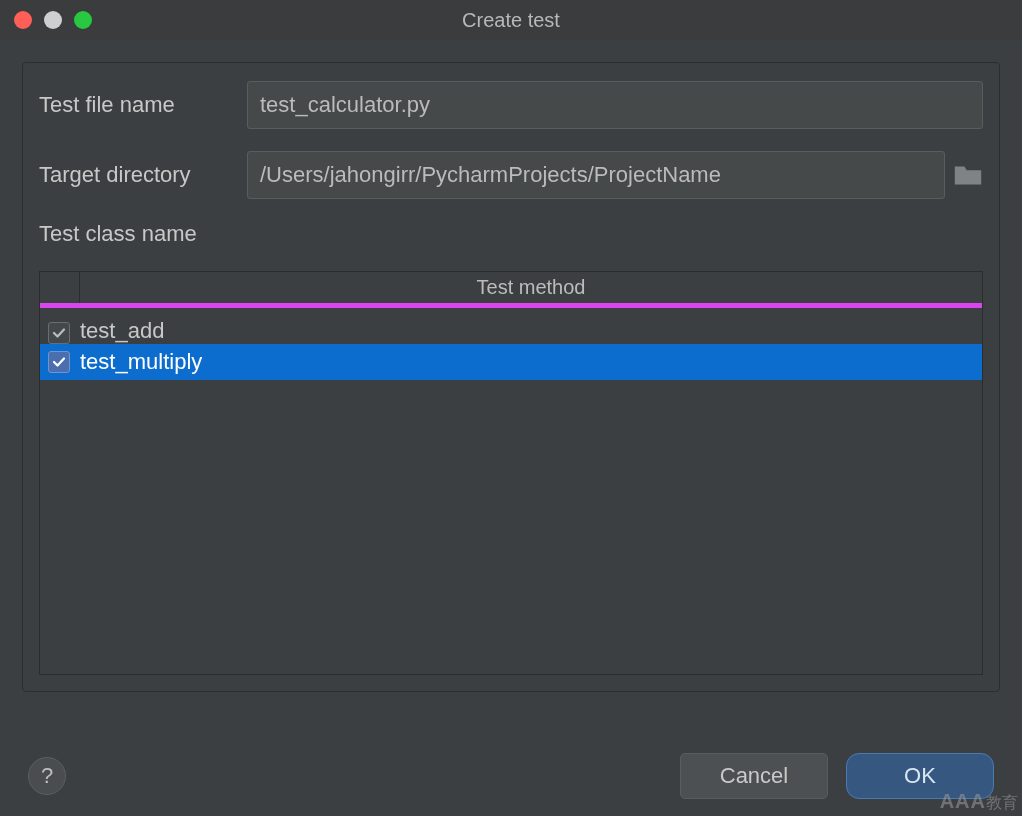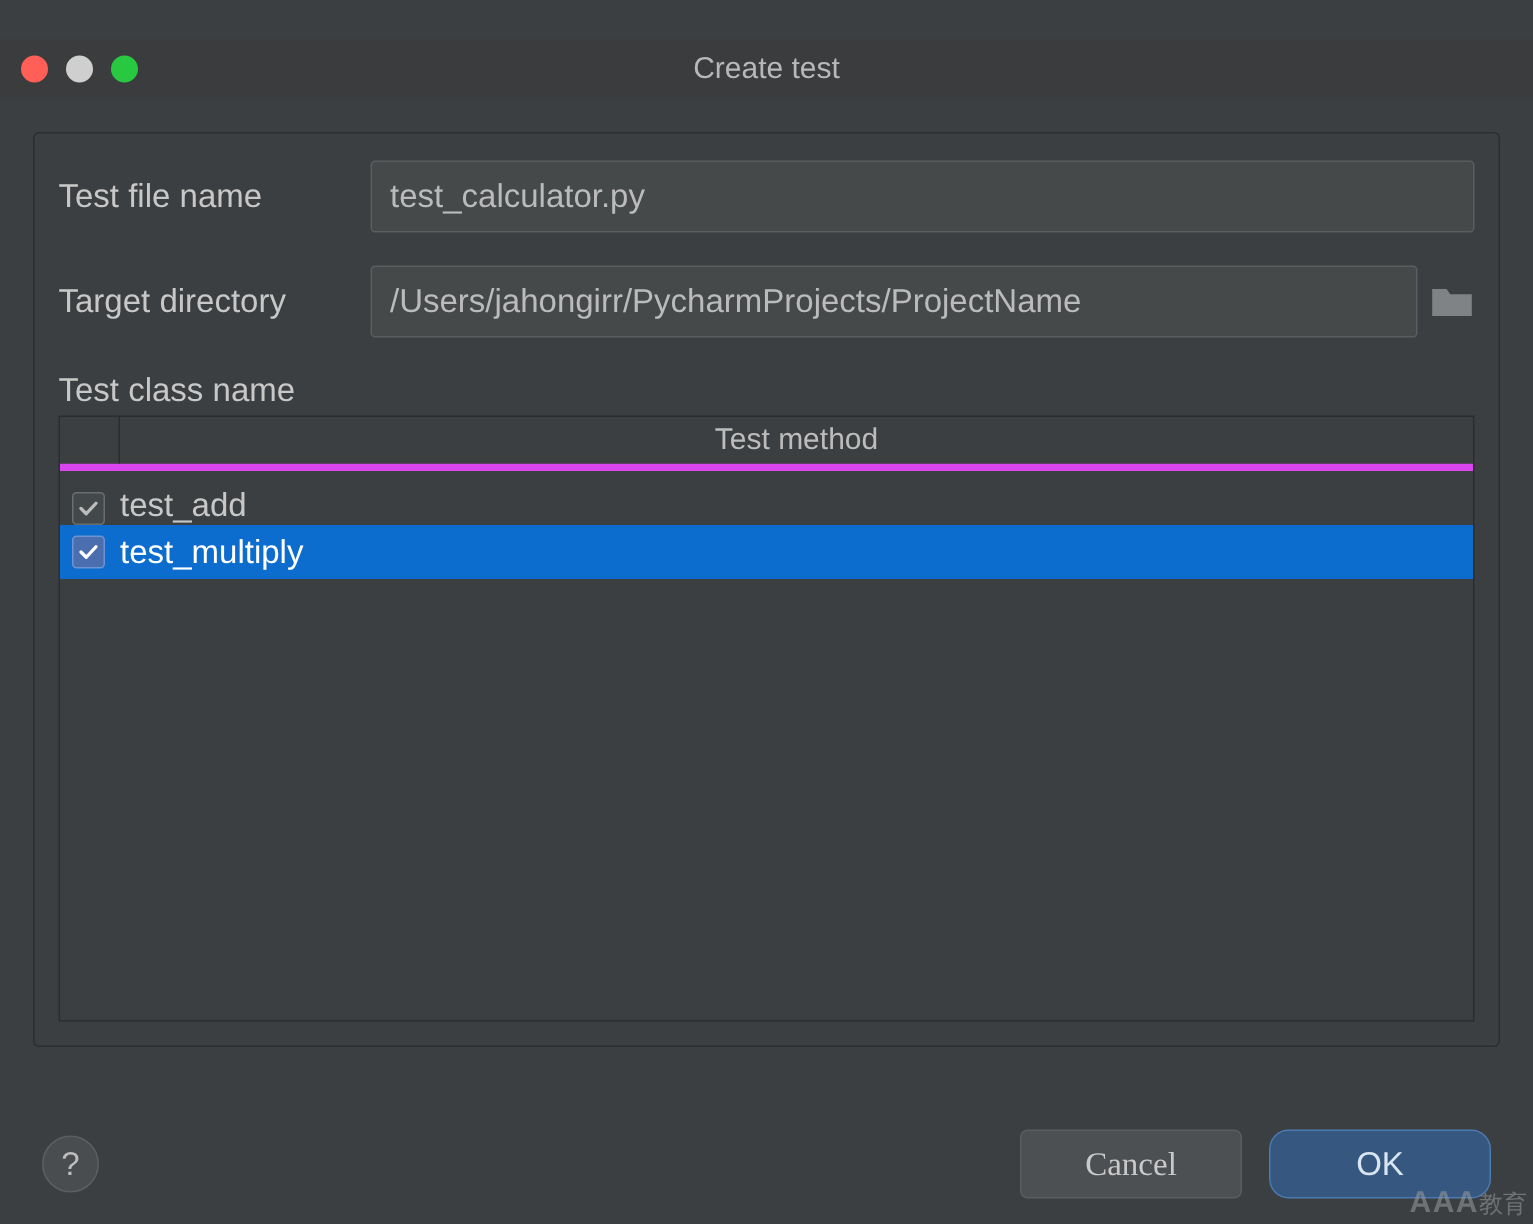--- a/index.html
+++ b/index.html
@@ -12,21 +12,20 @@
     overflow: hidden;
     position: relative;
   }
   .titlebar {
     height: 40px;
     background: #3a3c3e;
     display: flex;
     align-items: center;
     padding: 0 14px;
     position: relative;
-    margin-top: 26px;
   }
   .traffic-lights {
     display: flex;
     gap: 12px;
     align-items: center;
   }
   .traffic-light {
     width: 18px; height: 18px;
     border-radius: 50%;
   }
@@ -164,21 +163,20 @@
     display: flex;
     align-items: center;
     justify-content: center;
     margin-left: 18px;
     cursor: pointer;
     border: 1px solid #5a5d5f;
   }
   .btn-cancel {
     background: #4c5052;
     color: #c9c9c9;
-    font-family: Liberation Serif, serif;
   }
   .btn-ok {
     background: #365880;
     border-color: #4a7bb0;
     color: #d9e6f2;
     border-radius: 13px;
   }
   .watermark {
     position: absolute;
     right: 4px;
@@ -213,21 +211,21 @@
     </div>
 
     <div class="form-row">
       <div class="form-label">Target directory</div>
       <input class="text-input" type="text" value="/Users/jahongirr/PycharmProjects/ProjectName" style="">
       <svg class="folder-icon" viewBox="0 0 24 20">
         <path d="M1 3 L9 3 L11 6 L23 6 L23 18 L1 18 Z"></path>
       </svg>
     </div>
 
-    <div class="form-row" style="margin-bottom:4px">
+    <div class="form-row" style="margin-bottom:24px">
       <div class="form-label">Test class name</div>
     </div>
 
     <div class="table-wrap">
       <div class="table-header-row">
         <div class="th-check"></div>
         <div class="th-method">Test method</div>
       </div>
       <div id="rows-container">
           <div class="method-row">

